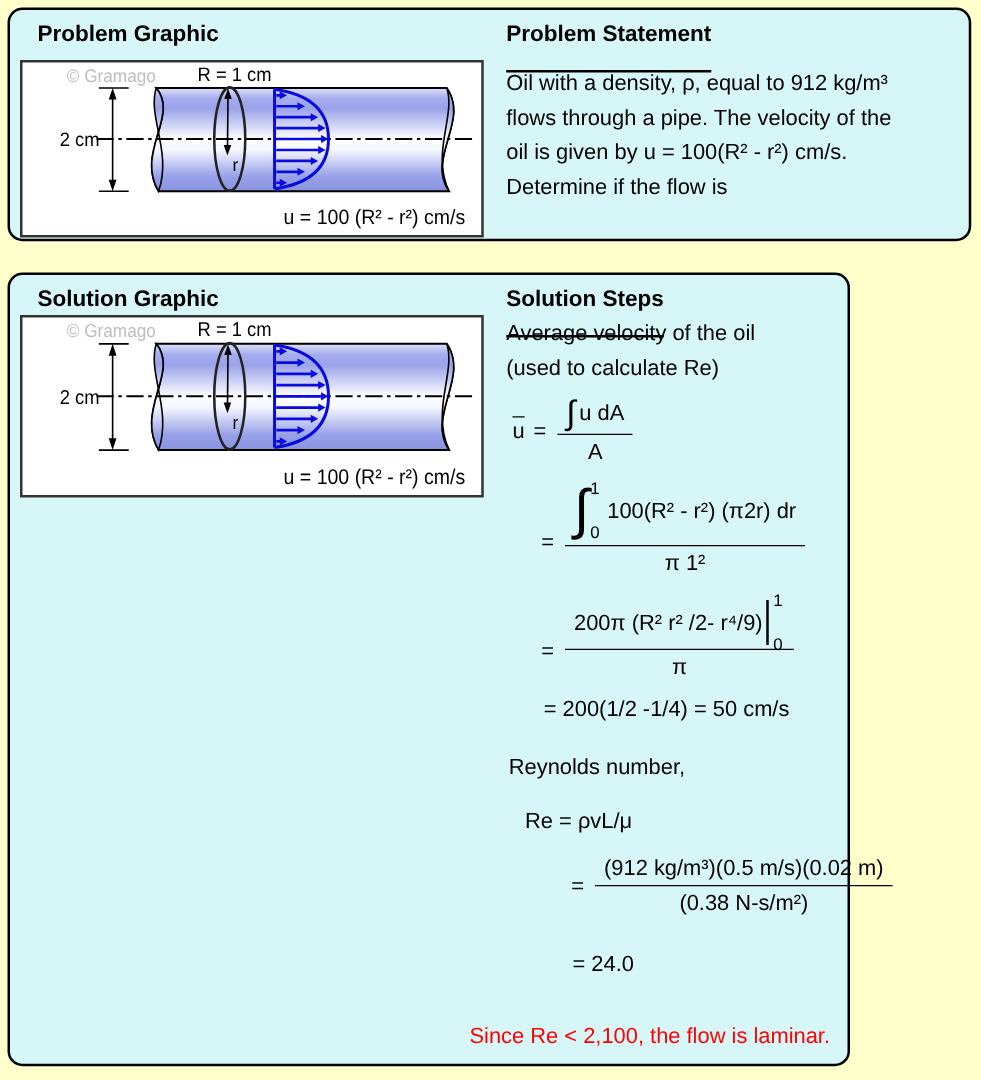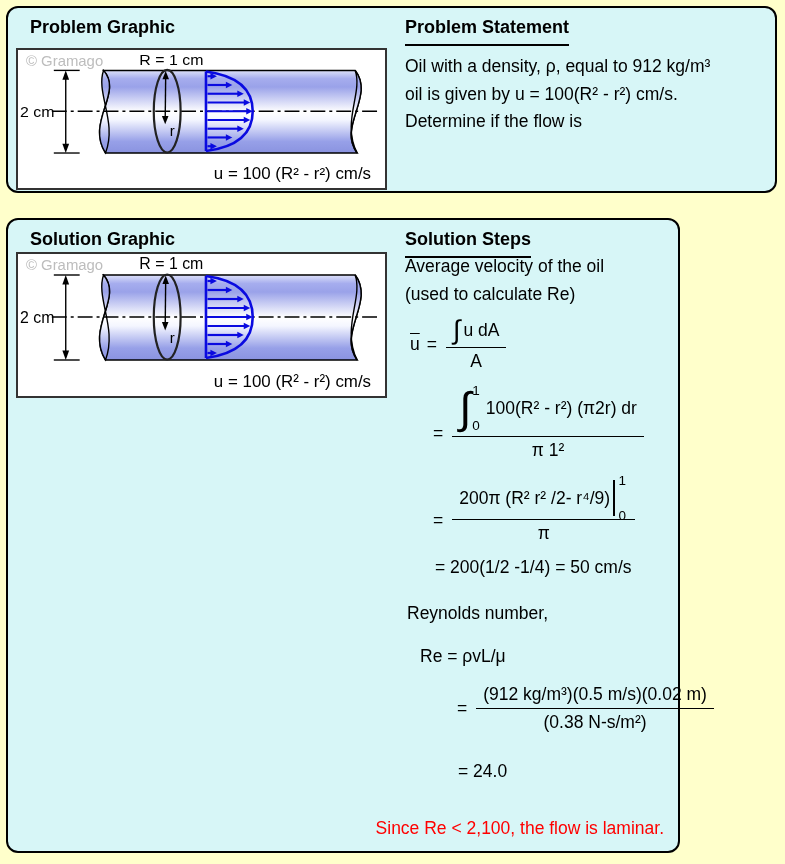--- a/index.html
+++ b/index.html
@@ -22,27 +22,28 @@
   }
   #problem-box{left:6px;top:6px;width:771px;height:187px;}
   #solution-box{left:6px;top:218px;width:674px;height:635px;}
   .graphic-title{
     position:absolute;left:22px;top:9px;
     font-size:18px;font-weight:bold;white-space:nowrap;text-align:center;
   }
   .underlined-title{
     position:absolute;left:397px;top:9px;
     font-size:18px;font-weight:bold;white-space:nowrap;
-    border-bottom:2px solid #000;padding-bottom:6px;
+    border-bottom:2px solid #000;padding-bottom:18px;
   }
   .graphic-panel{
     position:absolute;left:8px;
     width:371px;
     background:#fff;
     border:2px solid #333;
+    padding-left:28px;
   }
   #problem-panel{top:40px;height:142px;}
   #solution-panel{top:32px;height:146px;}
   .stmt-text{
     position:absolute;left:397px;top:45px;
     font-size:17.5px;line-height:27.5px;
   }
   .stmt-text div{white-space:nowrap;}
   .step-line{position:absolute;font-size:17.5px;white-space:nowrap;}
   .eq-row{
@@ -156,20 +157,21 @@
     <text class="wmark" x="8" y="16">© Gramago</text>
     <text class="glabel" x="122" y="15">R = 1 cm</text>
     <text class="glabel" x="2" y="69">2 cm</text>
     <text class="glabel-sm" x="152.5" y="89">r</text>
     <text class="glabel-lg" x="355" y="133" text-anchor="end">u = 100 (R² - r²) cm/s</text>
   </svg>
 </div>
   <div class="underlined-title">Problem Statement</div>
   <div class="stmt-text">
     <div>Oil with a density, ρ, equal to 912 kg/m³</div>
+    <div>flows through a pipe. The velocity of the</div>
     <div>oil is given by u = 100(R² - r²) cm/s.</div>
     <div>Determine if the flow is</div>
   </div>
 </section>
 
 <section class="panel-box" id="solution-box">
   <div class="graphic-title">Solution Graphic</div>
   <div class="graphic-panel" id="solution-panel">
   <svg viewBox="0 0 369 142" width="100%" height="100%" preserveAspectRatio="none">
     <defs>

